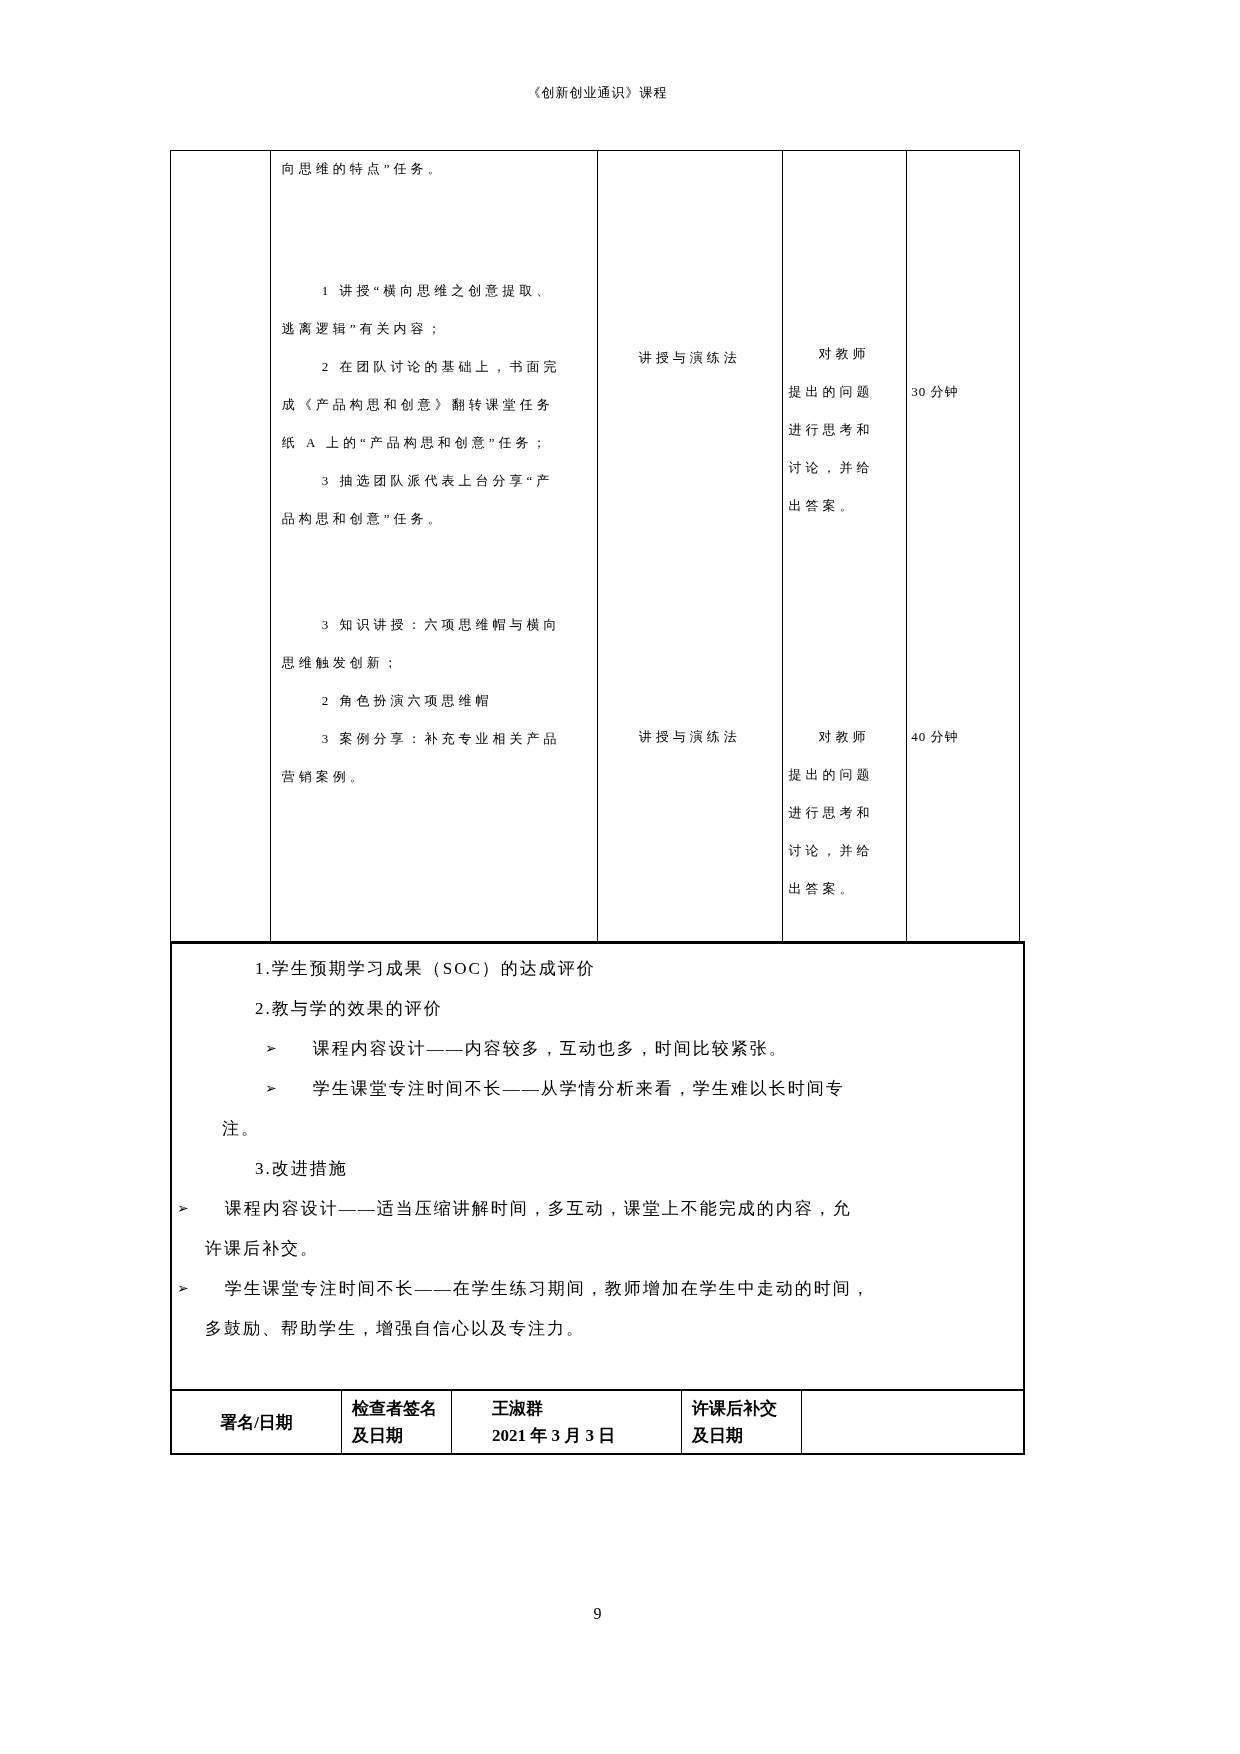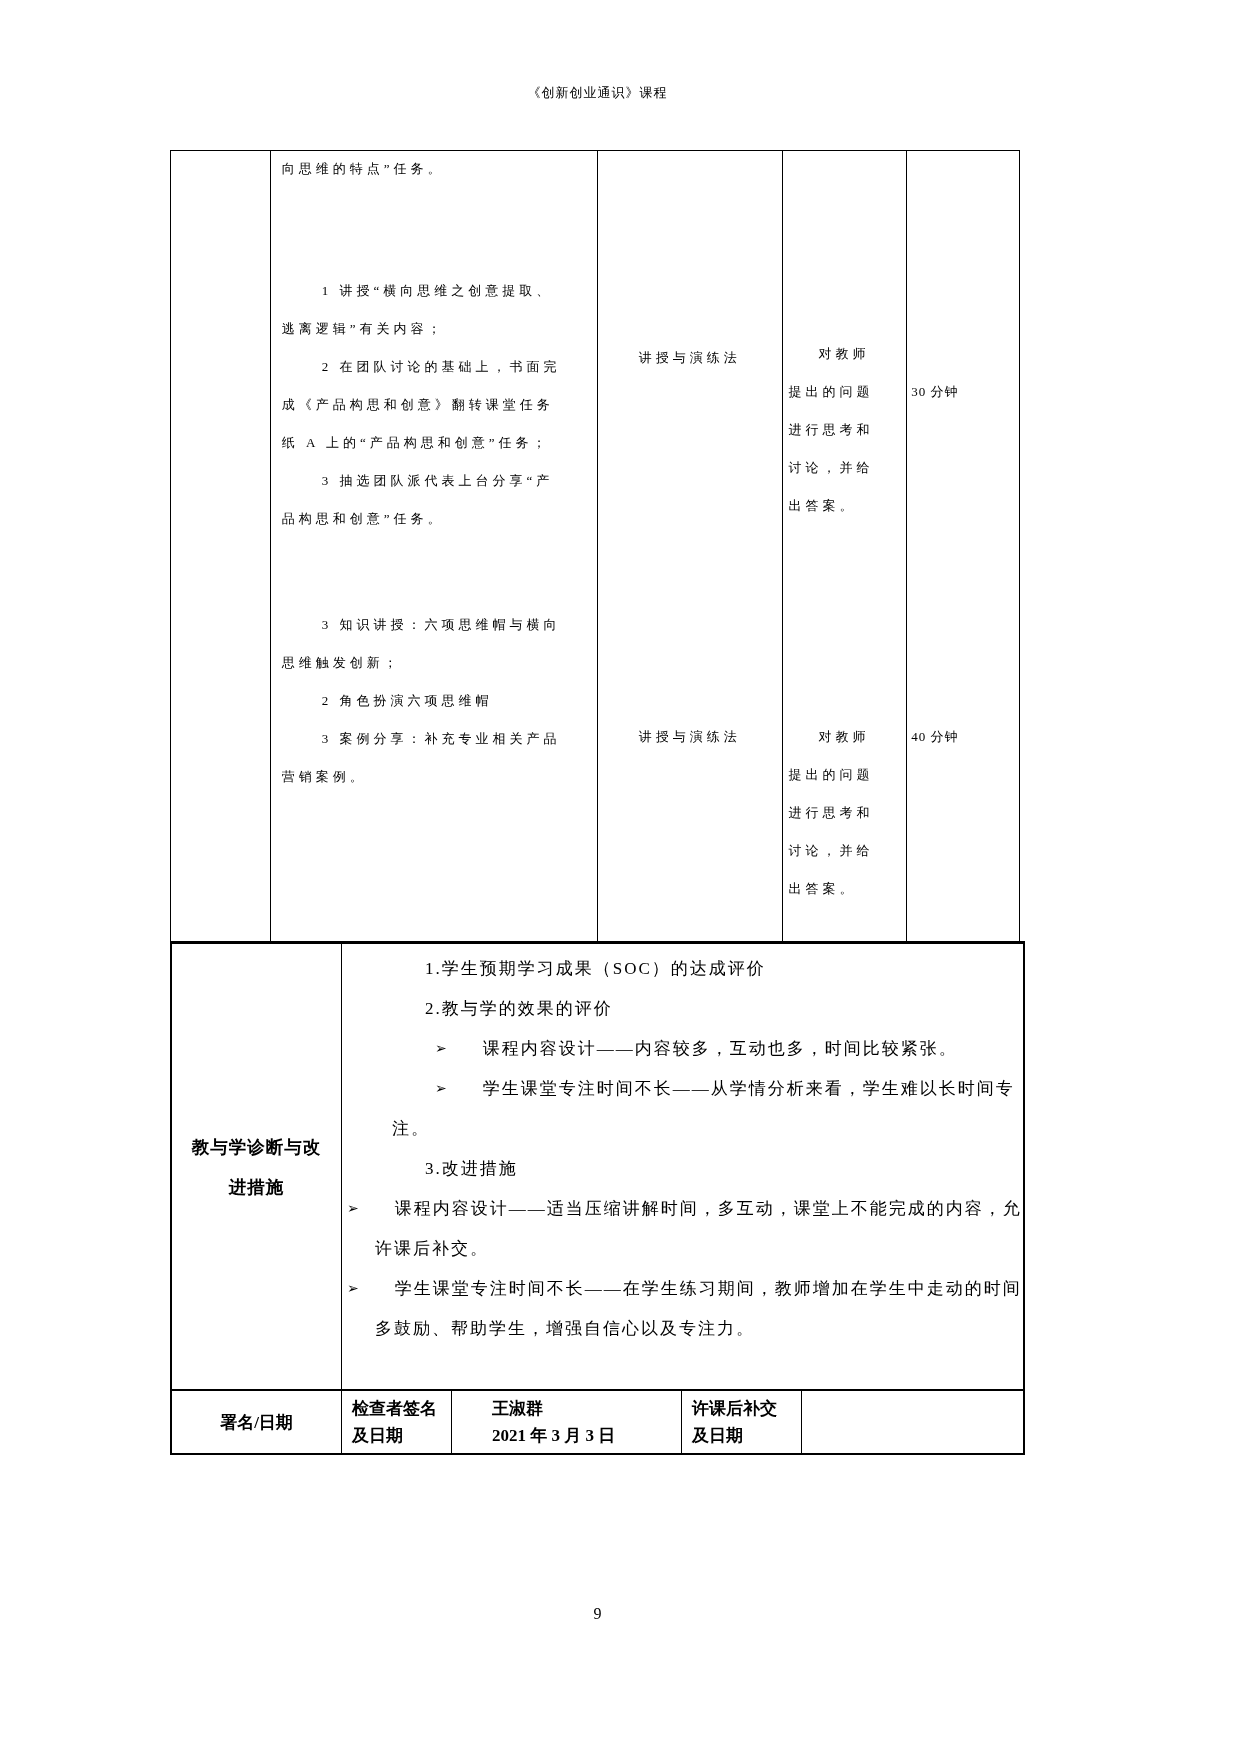--- a/index.html
+++ b/index.html
@@ -112,24 +112,20 @@
     </div>
 
     <div class="col c-e">
       <div class="ln" style="top:229px">30 分钟</div>
       <div class="ln" style="top:574px">40 分钟</div>
     </div>
   </div>
 
   <div class="t2">
     <div class="t2-row1">
-      <div class="t2-label">
-        <div>教与学诊断与改</div>
-        <div>进措施</div>
-      </div>
       <div class="t2-content">
         <div class="ev m78">1.学生预期学习成果（SOC）的达成评价</div>
         <div class="ev m78">2.教与学的效果的评价</div>
         <div class="ev bullet up">
           <span class="b">➢</span>
           <span>课程内容设计——内容较多，互动也多，时间比较紧张。</span>
         </div>
         <div class="ev bullet up">
           <span class="b">➢</span>
           <span>学生课堂专注时间不长——从学情分析来看，学生难以长时间专</span>

